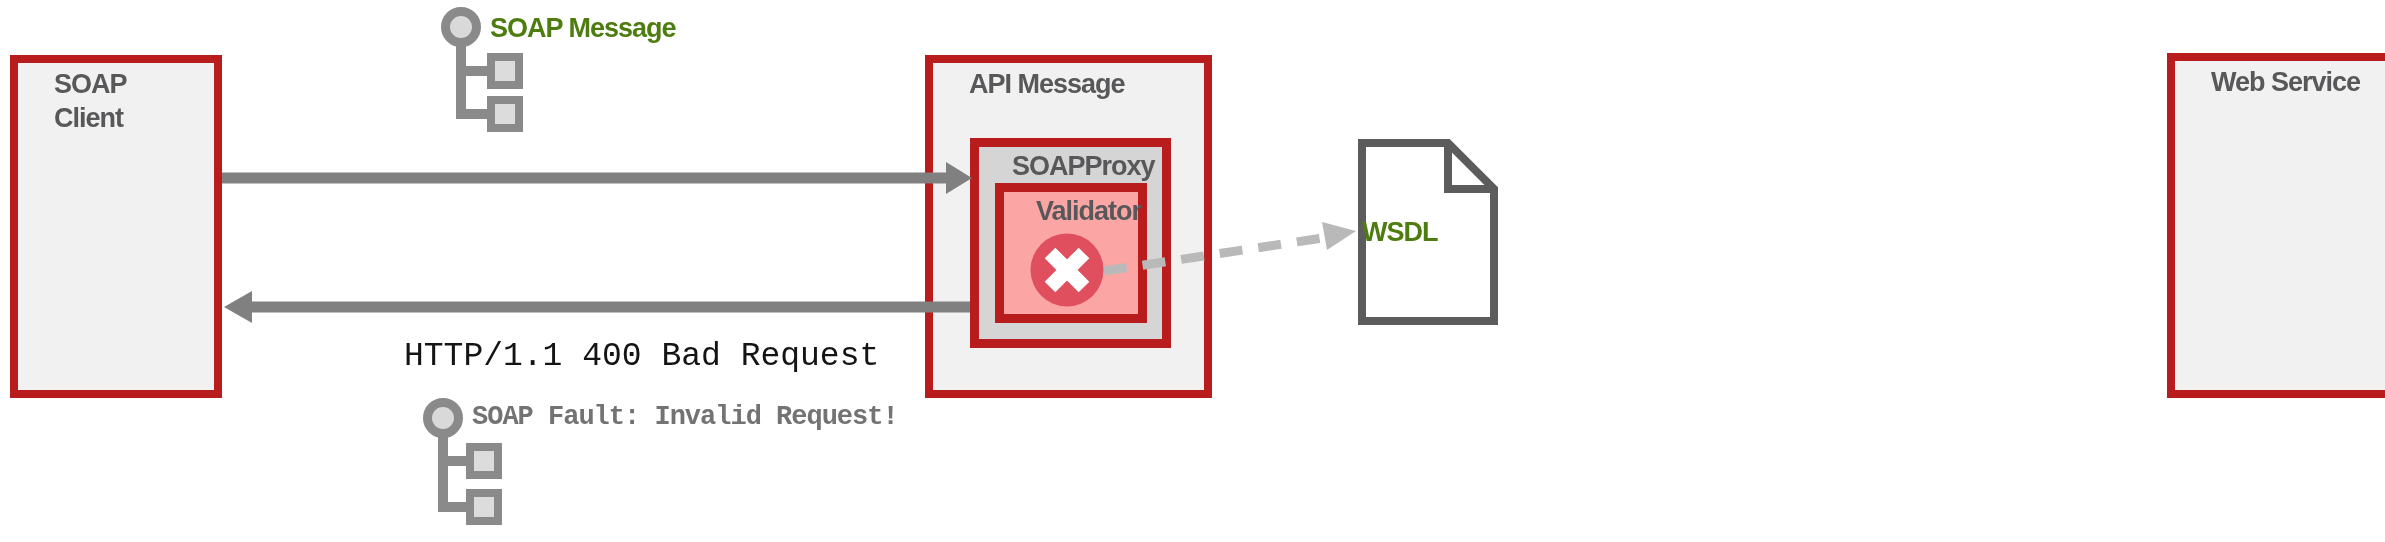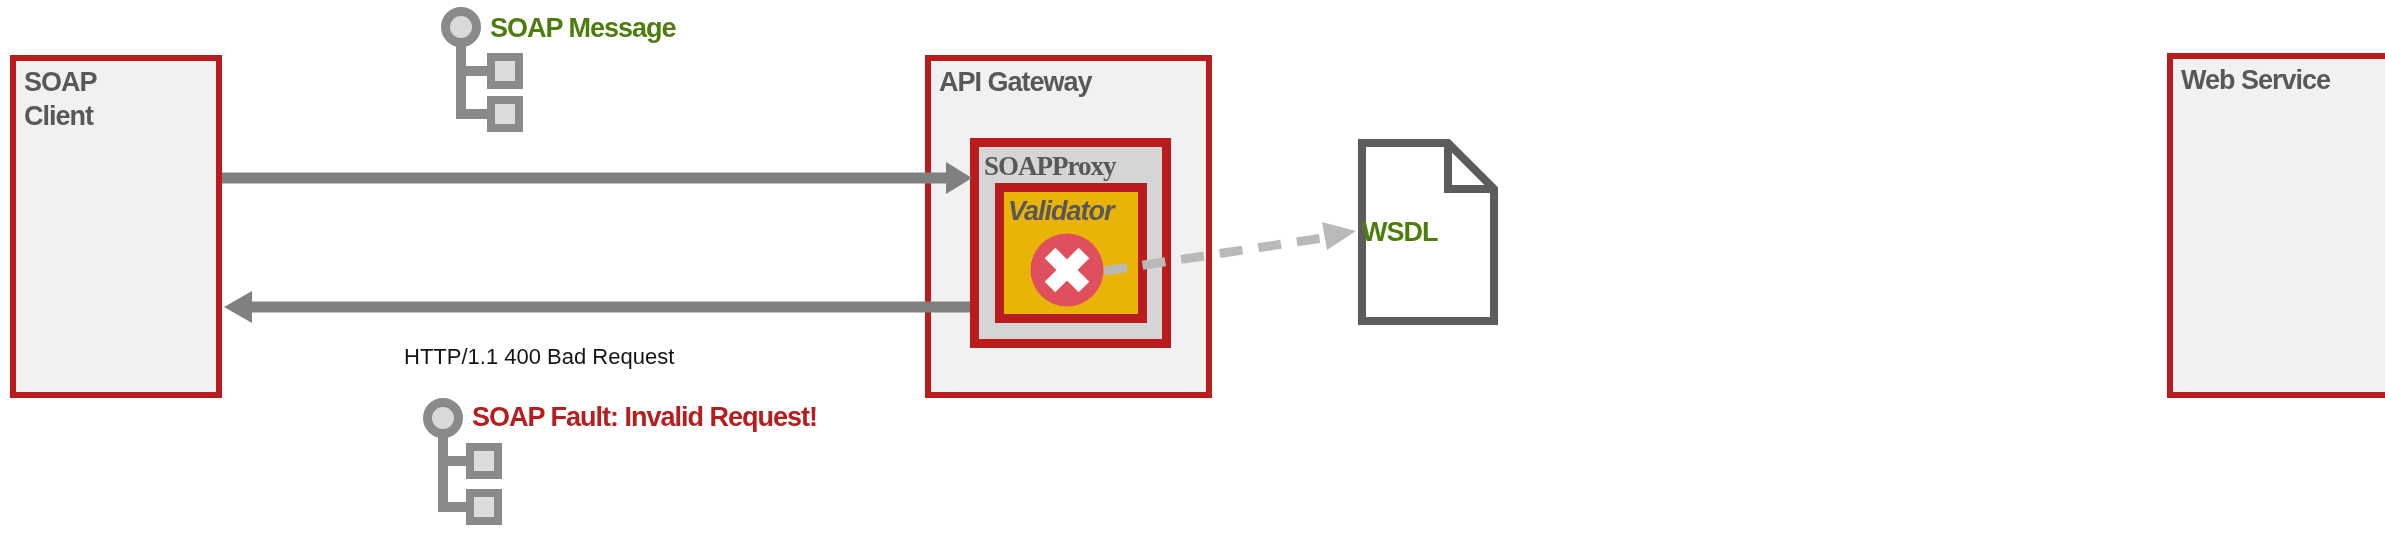--- a/index.html
+++ b/index.html
@@ -1,45 +1,45 @@
 <!DOCTYPE html>
 <html><head>
 <meta charset="utf-8">
 <style>
   html,body{margin:0;padding:0;background:#ffffff;}
   #canvas{position:relative;width:2385px;height:542px;background:#ffffff;overflow:hidden;
           font-family:"Liberation Sans",sans-serif;}
-  .box{position:absolute;box-sizing:border-box;background:#f1f1f1;border:6px solid #b91c1c;}
+  .box{position:absolute;box-sizing:border-box;background:#f1f1f1;border:8px solid #b91c1c;padding-left:28px;}
   .lbl{font-weight:700;font-size:27px;line-height:34px;letter-spacing:-1px;color:#58585a;
        display:block;white-space:pre-line;}
   .boxpad{padding:4px 8px;}
   .proxy{background:#d5d5d5;border-width:9px;}
-  .validator{background:#eab308;border-width:9px;font-style:italic;}
-  .proxy .lbl{padding:2px 5px;font-family:Liberation Serif, serif;}
+  .validator{background:#fca5a5;border-width:9px;}
+  .proxy .lbl{padding:2px 5px;}
   .validator .lbl{padding:2px 4px;}
   .floatlbl{position:absolute;font-weight:700;font-size:27px;line-height:27px;
             letter-spacing:-1px;color:#4d7c0f;white-space:nowrap;}
-  .redlbl{color:#b91c1c;}
-  .mono{position:absolute;font-family:Liberation Sans, sans-serif;
-        font-size:22px;line-height:28px;color:#141414;white-space:nowrap;letter-spacing:0;}
+  .redlbl{color:#737373;font-family:Liberation Mono, monospace;}
+  .mono{position:absolute;font-family:Liberation Mono, monospace;
+        font-size:33px;line-height:28px;color:#141414;white-space:nowrap;letter-spacing:0;}
   svg{position:absolute;display:block;}
   .overlay{left:0;top:0;pointer-events:none;}
 </style>
 </head>
 <body>
 
 <div id="canvas">
 
   <div class="box" style="left:10px;top:55px;width:212px;height:343px;">
     <span class="lbl boxpad">SOAP
 Client</span>
   </div>
 
   <div class="box" style="left:925px;top:55px;width:287px;height:343px;">
-    <span class="lbl boxpad">API Gateway</span>
+    <span class="lbl boxpad">API Message</span>
   </div>
 
   <div class="box proxy" style="left:970px;top:138px;width:201px;height:210px;">
     <span class="lbl">SOAPProxy</span>
   </div>
 
   <div class="box validator" style="left:995px;top:183px;width:152px;height:140px;">
     <span class="lbl">Validator</span>
   </div>
 

